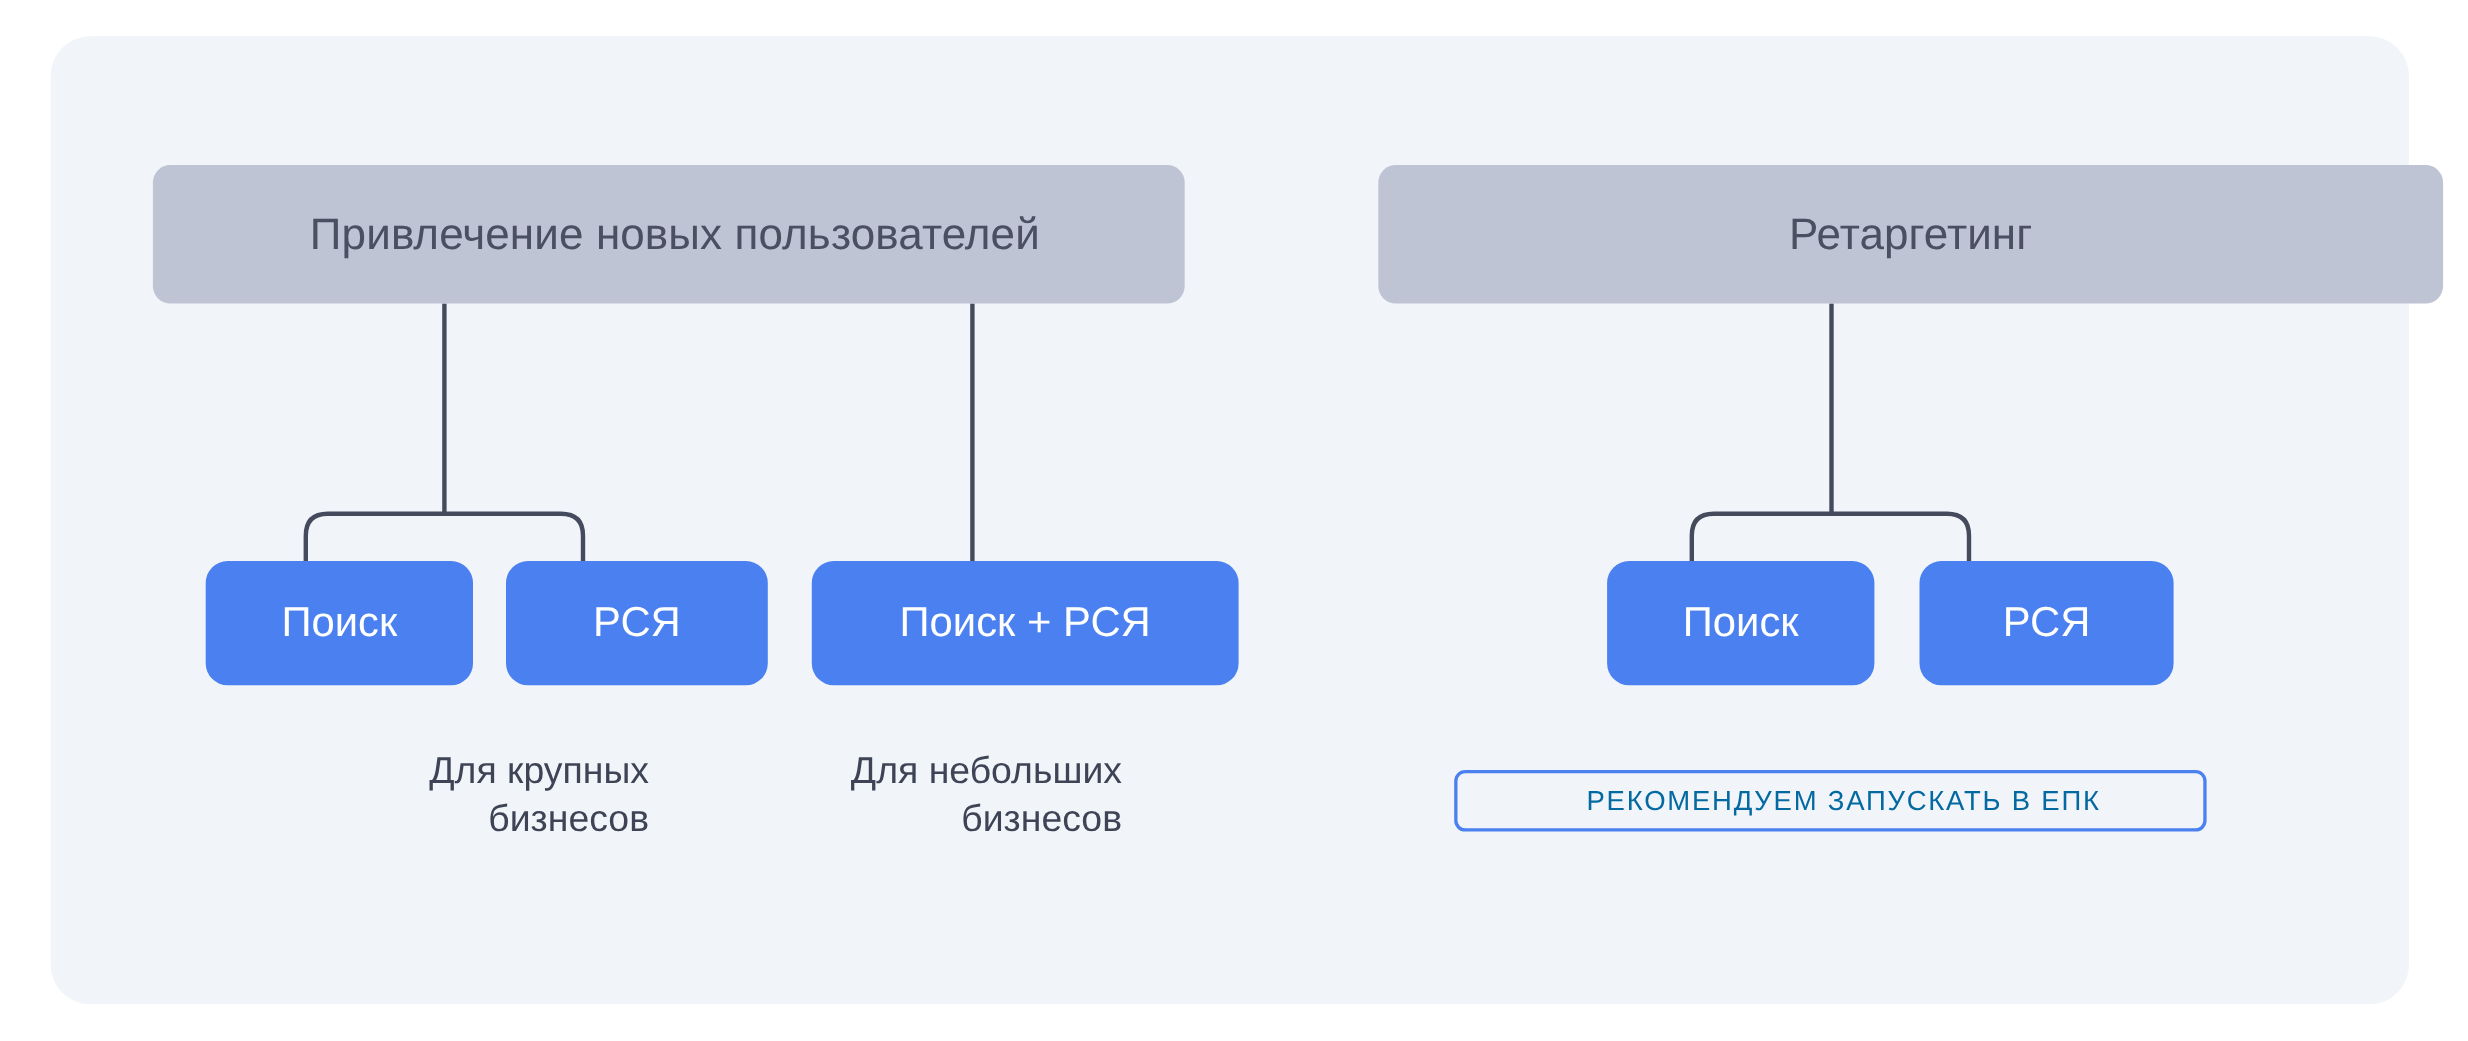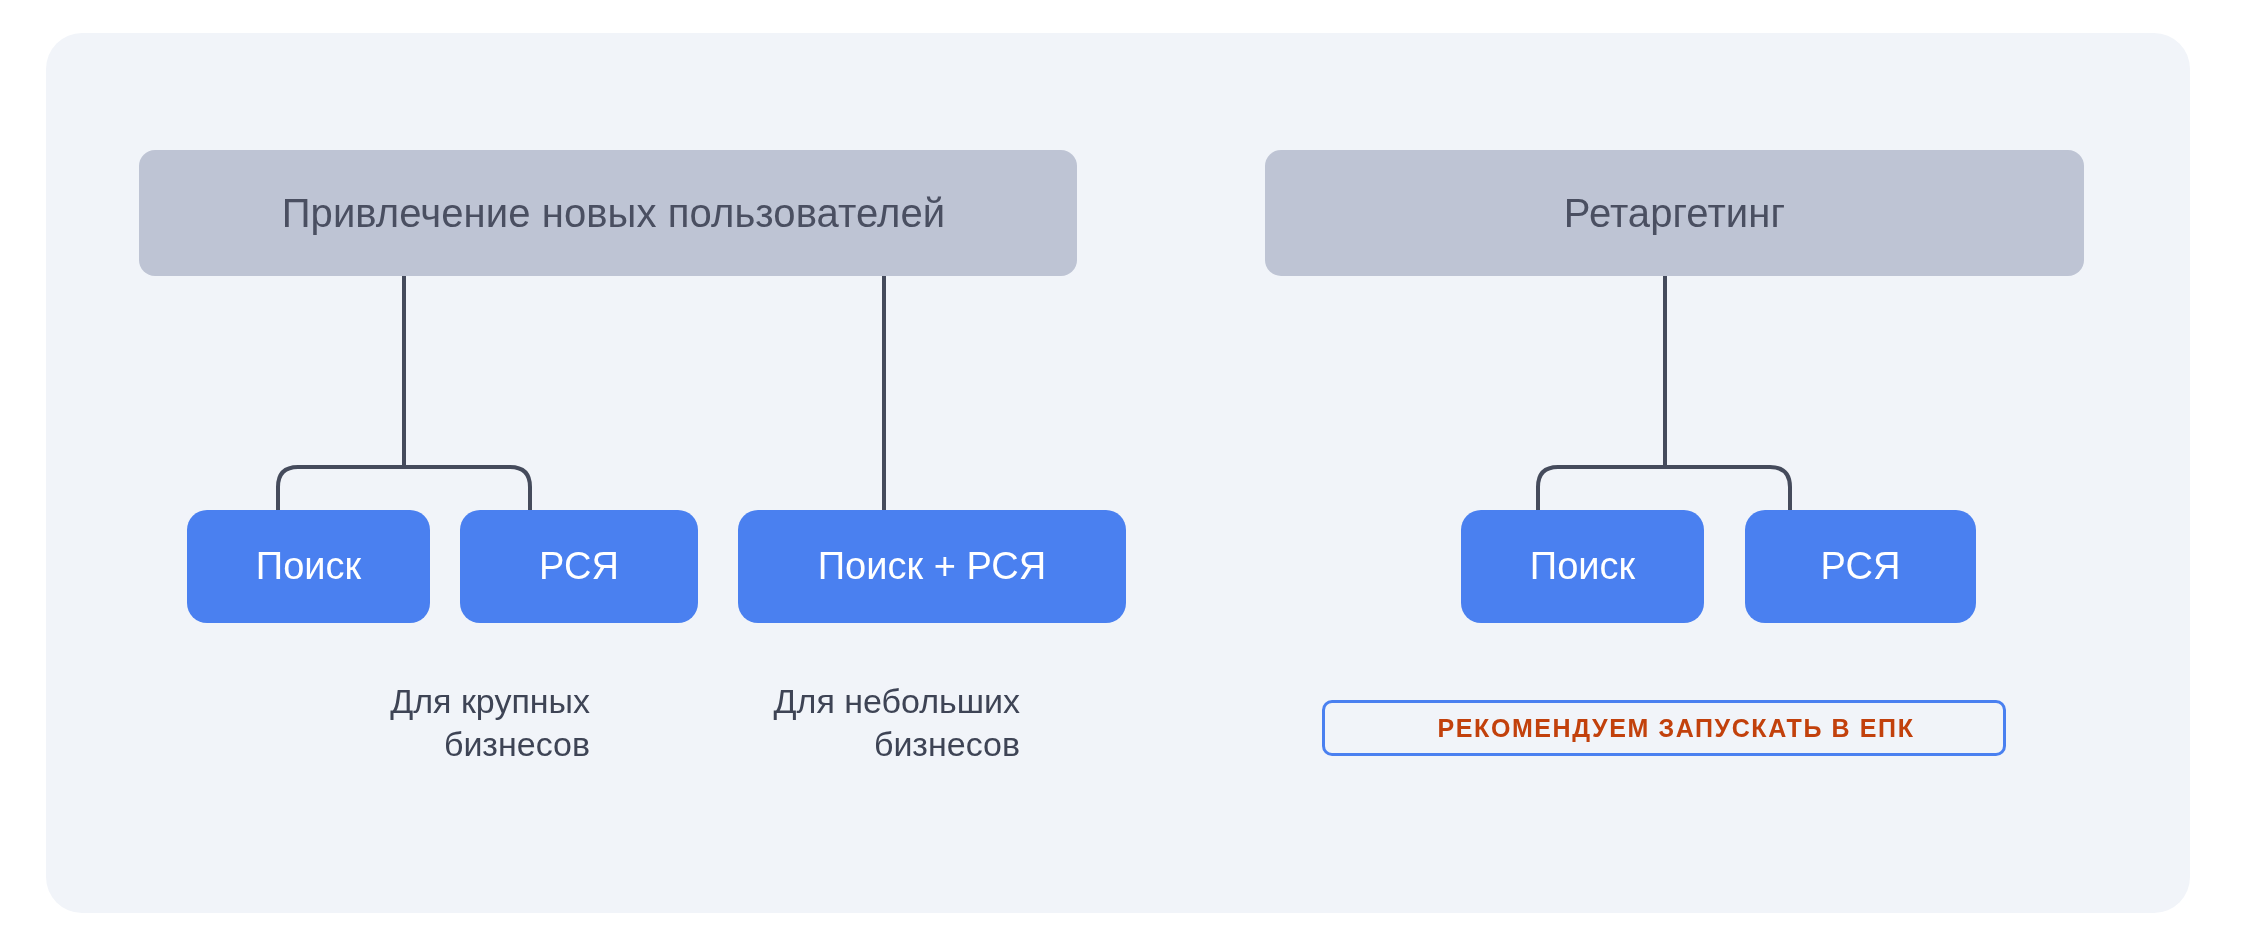--- a/index.html
+++ b/index.html
@@ -63,22 +63,21 @@
 
   #header-acquisition {
     left: 139px;
     top: 150px;
     width: 938px;
     padding-left: 11px;
   }
   #header-retargeting {
     left: 1253px;
     top: 150px;
-    width: 819px;
-    margin-left: 12px;
+    width: 968px;
   }
 
   
   .channel-btn {
     position: absolute;
     height: 113px;
     background: #4a80f0;
     border-radius: 20px;
     display: flex;
     align-items: center;
@@ -122,22 +121,22 @@
     border: 3px solid #4a80f0;
     border-radius: 10px;
     display: flex;
     align-items: center;
     justify-content: center;
     box-sizing: border-box;
     background: transparent;
   }
   .badge .label {
     font-size: 25px;
-    font-weight: bold;
-    color: #c2410c;
+    font-weight: normal;
+    color: #0369a1;
     letter-spacing: 1.6px;
     white-space: nowrap;
     margin-left: 24px;
   }
 </style>
 </head>
 <body>
 
 <div class="stage">
 

